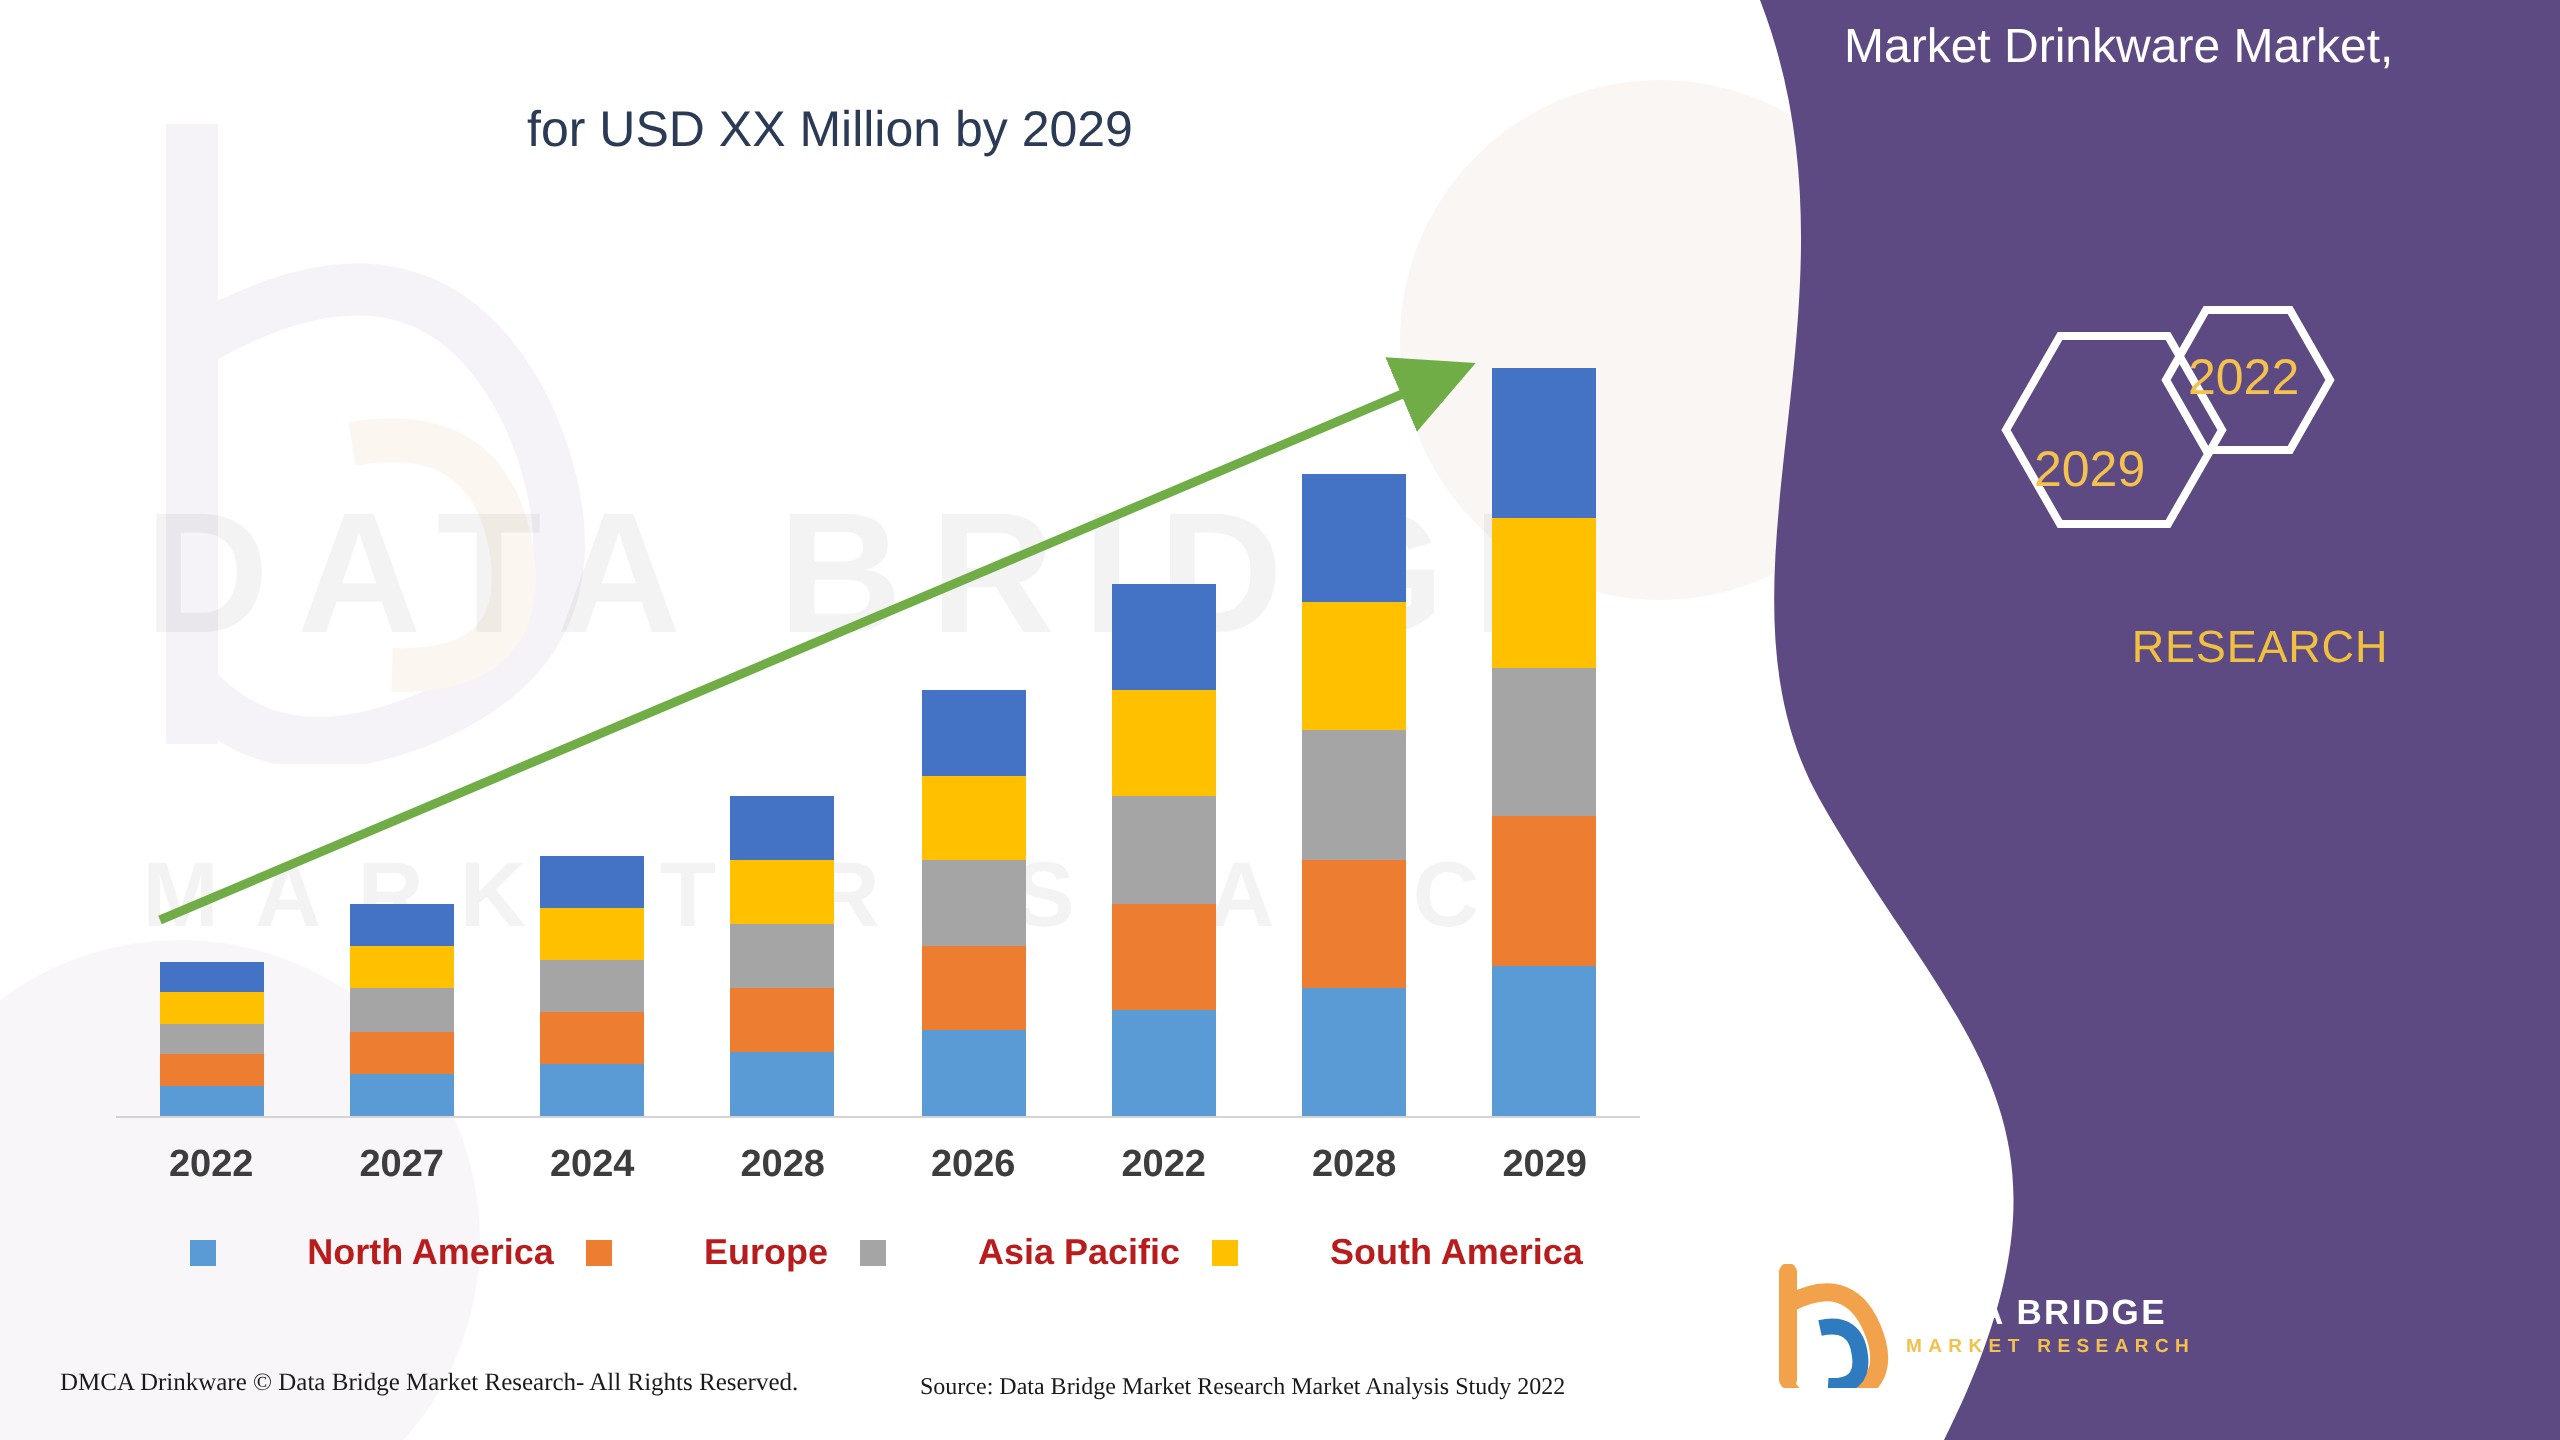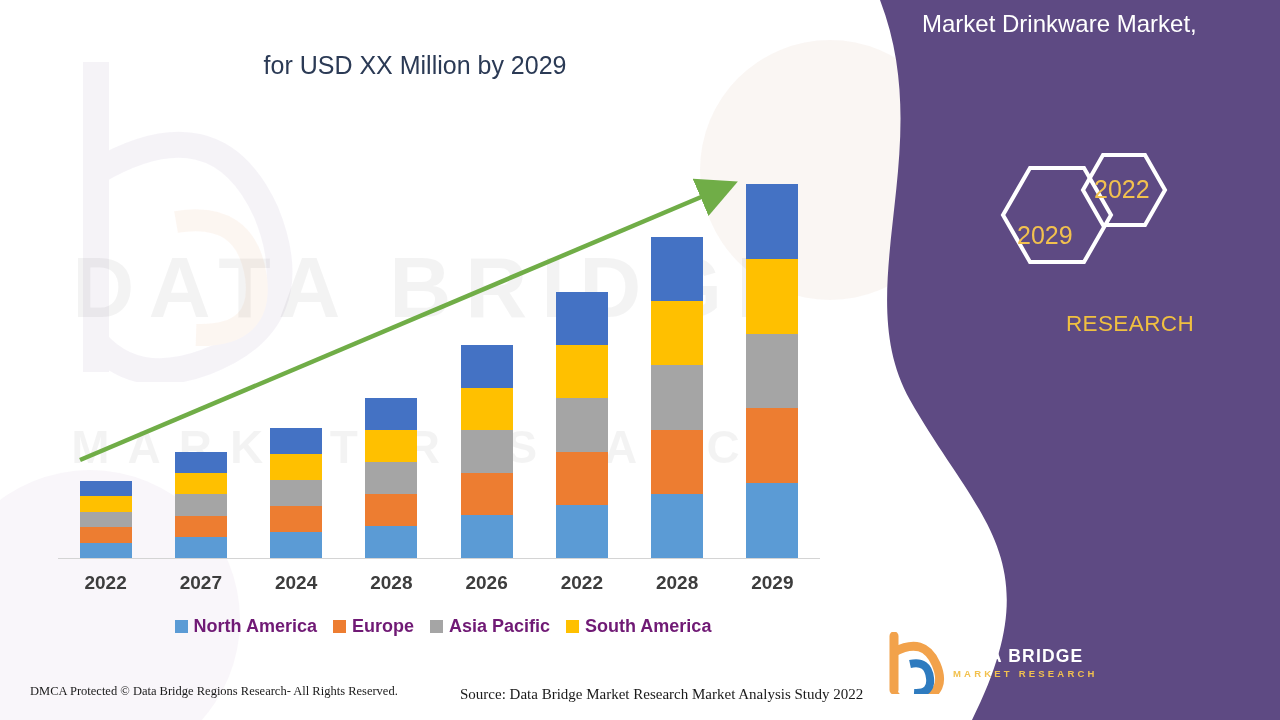--- a/index.html
+++ b/index.html
@@ -98,31 +98,31 @@
   .arrow { position: absolute; left: 58px; top: 160px; z-index: 3; }
 
   
   .legend {
     position: absolute; left: 58px; top: 616px; width: 770px;
     display: flex; justify-content: center; align-items: center;
     gap: 16px; z-index: 3;
   }
   .lg-item { display: flex; align-items: center; gap: 6px; }
   .lg-swatch { width: 13px; height: 13px; display: inline-block; }
-  .lg-label { font-size: 18px; font-weight: 700; color: #701a75; white-space: nowrap; }
+  .lg-label { font-size: 18px; font-weight: 700; color: #b91c1c; white-space: nowrap; margin-left: 40px; }
 
   
   .footer-left {
     position: absolute; left: 30px; top: 684px;
     font-family: "Liberation Serif", serif; font-size: 12.5px; color: #1a1a1a;
     z-index: 5;
   }
   .footer-right {
     position: absolute; left: 460px; top: 686px;
-    font-family: "Liberation Serif", serif; font-size: 15px; color: #1a1a1a;
+    font-family: "Liberation Serif", serif; font-size: 12px; color: #1a1a1a;
     z-index: 5;
   }
   .dbmr-logo { position: absolute; left: 880px; top: 632px; z-index: 6; }
   .dbmr-logo-t1 {
     position: absolute; left: 952px; top: 646px; color: #ffffff;
     font-size: 17.5px; font-weight: 700; letter-spacing: 1.2px; z-index: 7;
   }
   .dbmr-logo-t2 {
     position: absolute; left: 953px; top: 668px; color: #f2c14e;
     font-size: 9.5px; font-weight: 700; letter-spacing: 3.2px; z-index: 7;
@@ -282,21 +282,21 @@
       <polygon points="108,55 128,20 170,20 190,55 170,90 128,90" fill="none" stroke="#ffffff" stroke-width="4"></polygon>
     </svg>
     <div class="hex-label hex-2029">2029</div>
     <div class="hex-label hex-2022">2022</div>
   </div>
 
   <div class="rp-brand">
     <div>RESEARCH</div>
   </div>
 
-  <div class="footer-left">DMCA Protected © Data Bridge Regions Research- All Rights Reserved.</div>
+  <div class="footer-left">DMCA Drinkware © Data Bridge Market Research- All Rights Reserved.</div>
   <div class="footer-right">Source: Data Bridge Market Research Market Analysis Study 2022</div>
 
   <svg class="dbmr-logo" width="70" height="62" viewBox="0 0 70 62">
     <path d="M14 4 L14 58" stroke="#F2A24B" stroke-width="9" fill="none" stroke-linecap="round"></path>
     <path d="M14 20 q30 -16 42 12 q12 28 -16 36 q-18 6 -26 -6" stroke="#F2A24B" stroke-width="9" fill="none"></path>
     <path d="M30 32 q18 -4 20 14 q2 16 -16 15" stroke="#2E7BBF" stroke-width="8" fill="none"></path>
   </svg>
   <div class="dbmr-logo-t1">DATA BRIDGE</div>
   <div class="dbmr-logo-t2">MARKET RESEARCH</div>
 

